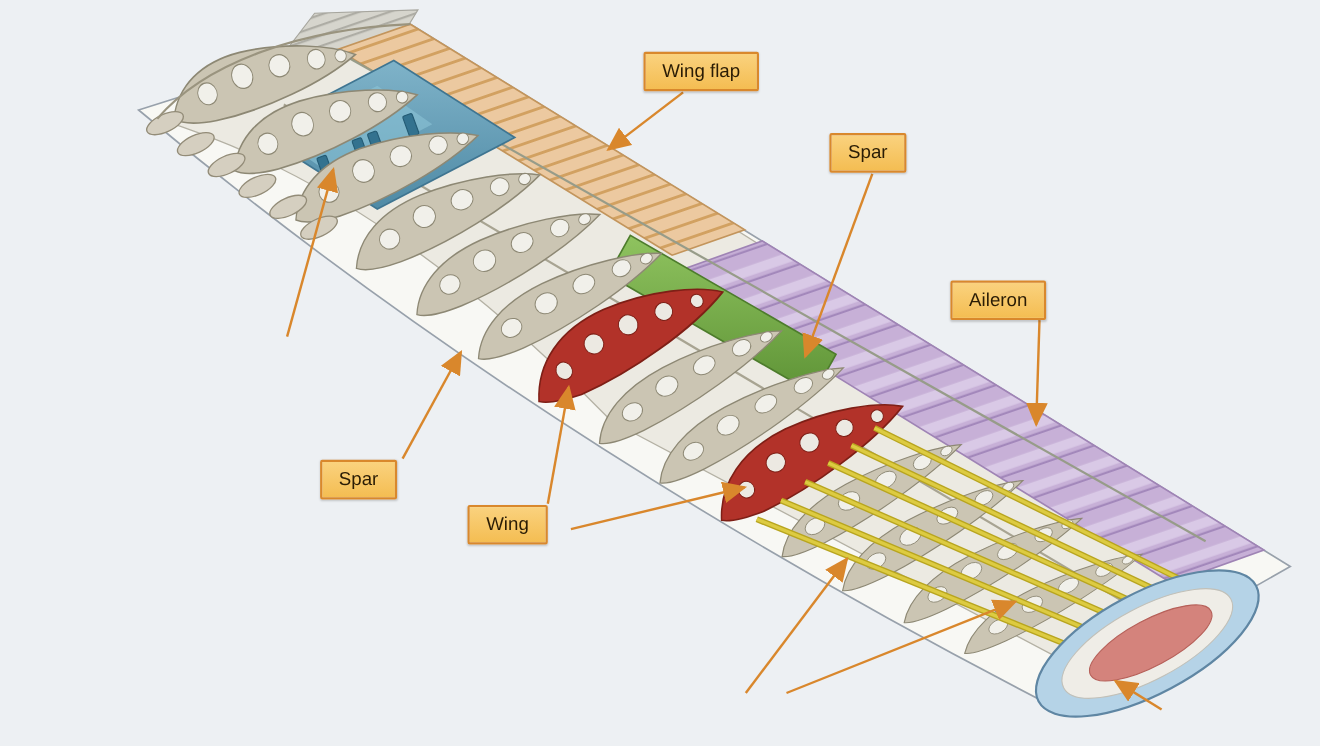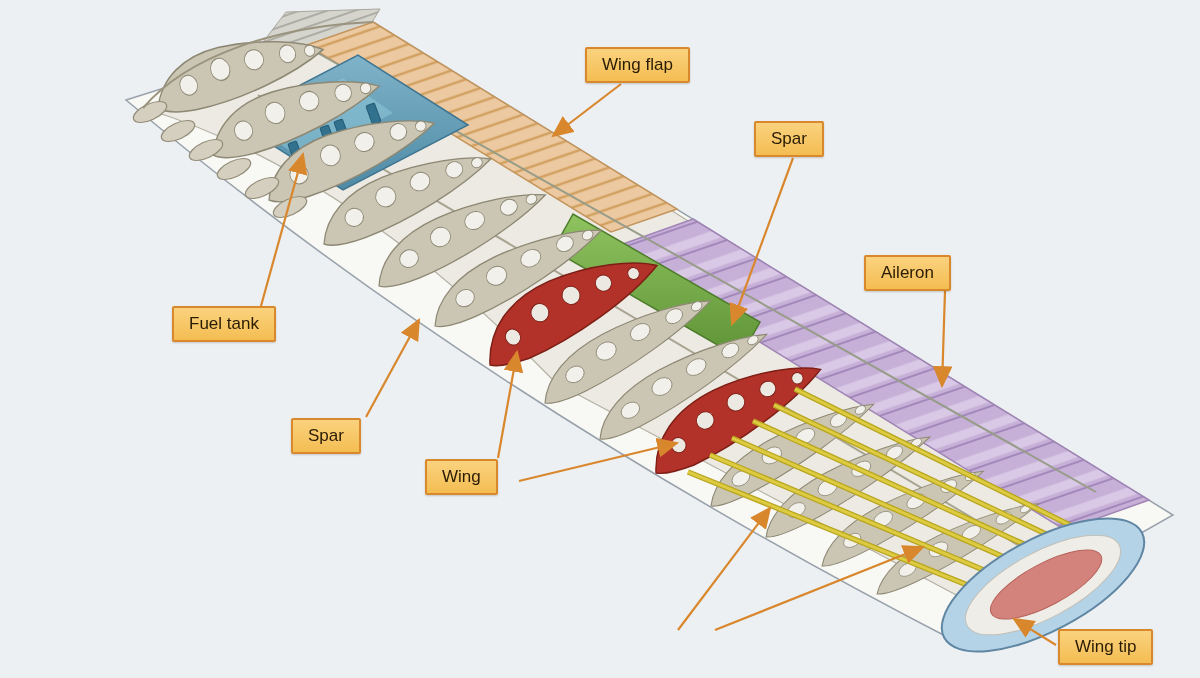--- a/index.html
+++ b/index.html
@@ -180,18 +180,16 @@
       <path d="M471,481 L629,443" marker-end="url(#arrow)"></path>
       <path d="M630,630 L722,508" marker-end="url(#arrow)"></path>
       <path d="M667,630 L875,547" marker-end="url(#arrow)"></path>
       <path d="M1008,645 L966,619" marker-end="url(#arrow)"></path>
     </g>
   </svg>
 
   <div class="label" style="left:537px;top:47px">Wing flap</div>
   <div class="label" style="left:706px;top:121px">Spar</div>
   <div class="label" style="left:816px;top:255px">Aileron</div>
-  <div class="label" style="left:124px;top:306px">Fuel tank</div>
   <div class="label" style="left:243px;top:418px">Spar</div>
   <div class="label" style="left:377px;top:459px">Wing</div>
-  <div class="label" style="left:1010px;top:629px">Wing tip</div>
 
 </div>
 
 </body></html>

